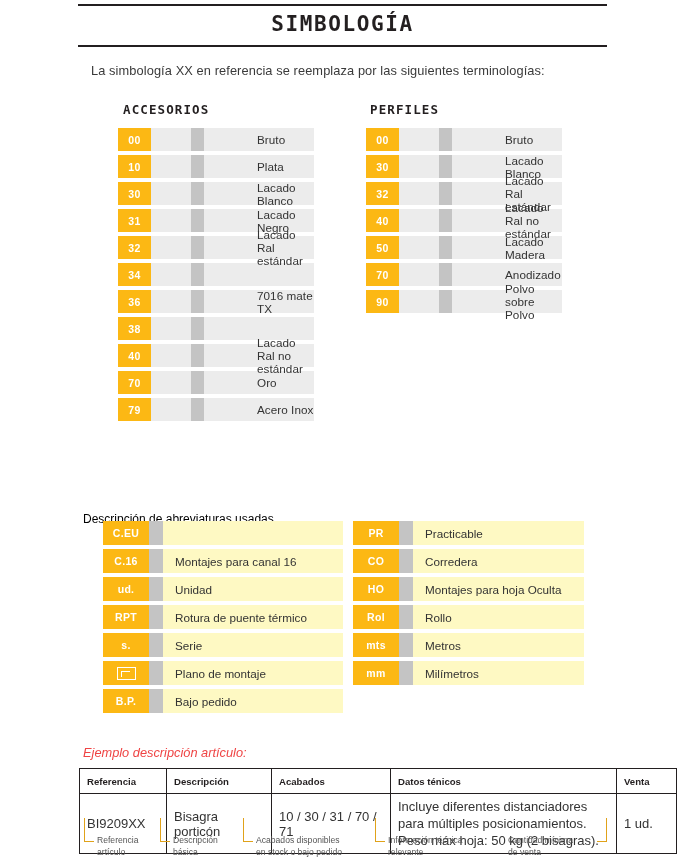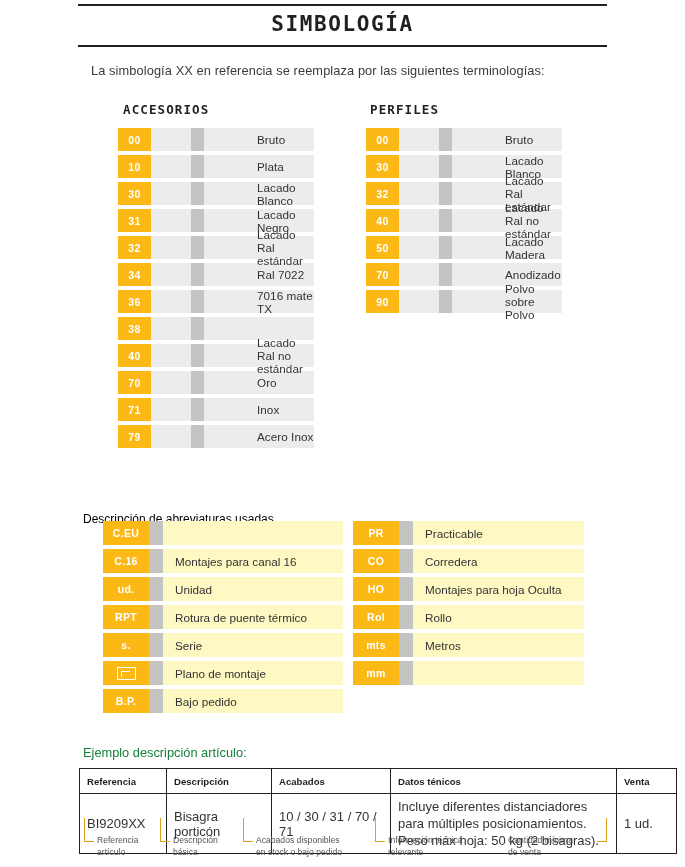--- a/index.html
+++ b/index.html
@@ -155,21 +155,22 @@
     border-left: 1.6px solid #ffffff;
     border-top: 1.6px solid #ffffff;
   }
 
   
   .example-title {
     position: absolute;
     top: 745px;
     left: 83px;
     font-size: 12.8px;
-    color: #15803d;
+    color: #ef4444;
+    font-style: italic;
   }
   table.example {
     position: absolute;
     top: 768px;
     left: 79px;
     width: 522px;
     border-collapse: collapse;
     table-layout: fixed;
   }
   table.example th,
@@ -254,45 +255,39 @@
       <div class="code-label">Lacado Negro</div>
     </div>
     <div class="code-row">
       <div class="code-badge">32</div>
       <div class="code-sep"></div>
       <div class="code-label">Lacado Ral estándar</div>
     </div>
     <div class="code-row">
       <div class="code-badge">34</div>
       <div class="code-sep"></div>
-      <div class="code-label">Ral 7022</div>
     </div>
     <div class="code-row">
       <div class="code-badge">36</div>
       <div class="code-sep"></div>
       <div class="code-label">7016 mate TX</div>
     </div>
     <div class="code-row">
       <div class="code-badge">38</div>
       <div class="code-sep"></div>
     </div>
     <div class="code-row">
       <div class="code-badge">40</div>
       <div class="code-sep"></div>
       <div class="code-label">Lacado Ral no estándar</div>
     </div>
     <div class="code-row">
       <div class="code-badge">70</div>
       <div class="code-sep"></div>
       <div class="code-label">Oro</div>
-    </div>
-    <div class="code-row">
-      <div class="code-badge">71</div>
-      <div class="code-sep"></div>
-      <div class="code-label">Inox</div>
     </div>
     <div class="code-row">
       <div class="code-badge">79</div>
       <div class="code-sep"></div>
       <div class="code-label">Acero Inox</div>
     </div>
   </div>
 
 <div class="col-heading" style="top:102px; left:370px;">PERFILES</div>
 <div class="code-list" id="list-perfiles" style="top:128px; left:366px; width:196px;">
@@ -394,20 +389,21 @@
       <div class="abbr-label">Rollo</div>
     </div>
     <div class="abbr-row">
       <div class="abbr-badge">mts</div>
       <div class="abbr-sep"></div>
       <div class="abbr-label">Metros</div>
     </div>
     <div class="abbr-row">
       <div class="abbr-badge">mm</div>
       <div class="abbr-sep"></div>
+      <div class="abbr-label">Milímetros</div>
     </div>
   </div>
 
 <div class="example-title">Ejemplo descripción artículo:</div>
 <table class="example">
   <thead>
     <tr>
       <th class="c-ref">Referencia</th>
       <th class="c-desc">Descripción</th>
       <th class="c-acab">Acabados</th>

